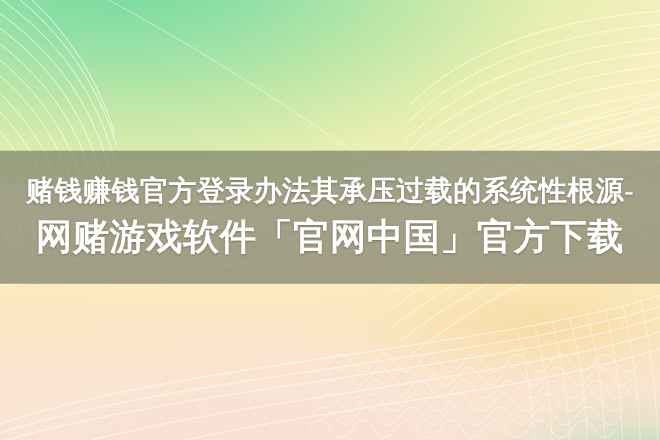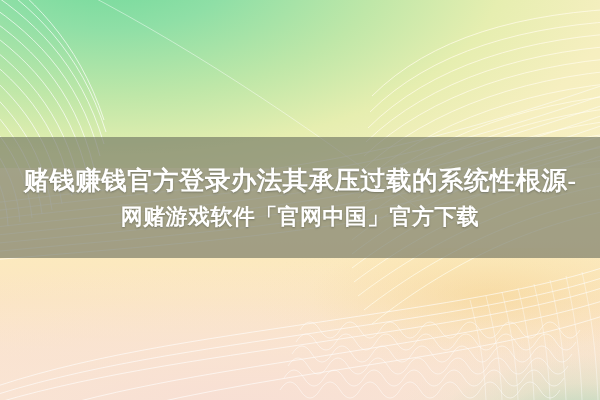--- a/index.html
+++ b/index.html
@@ -92,21 +92,21 @@
     color: #ffffff;
     font-weight: 700;
     font-size: 26px;
     line-height: 1.24;
     letter-spacing: 0.4px;
     white-space: nowrap;
     text-align: center;
     text-shadow: 0 1px 2px rgba(40,44,36,0.35);
   }
   .caption-line.l1 { font-size: 25.5px; }
-  .caption-line.l2 { font-size: 22px; }
+  .caption-line.l2 { font-size: 33px; }
 </style>
 </head>
 <body>
 
 <div id="banner">
 
   <div class="bg-base"></div>
   <div class="bg-warm"></div>
   <div class="bg-pink"></div>
   <div class="bg-gold"></div>

